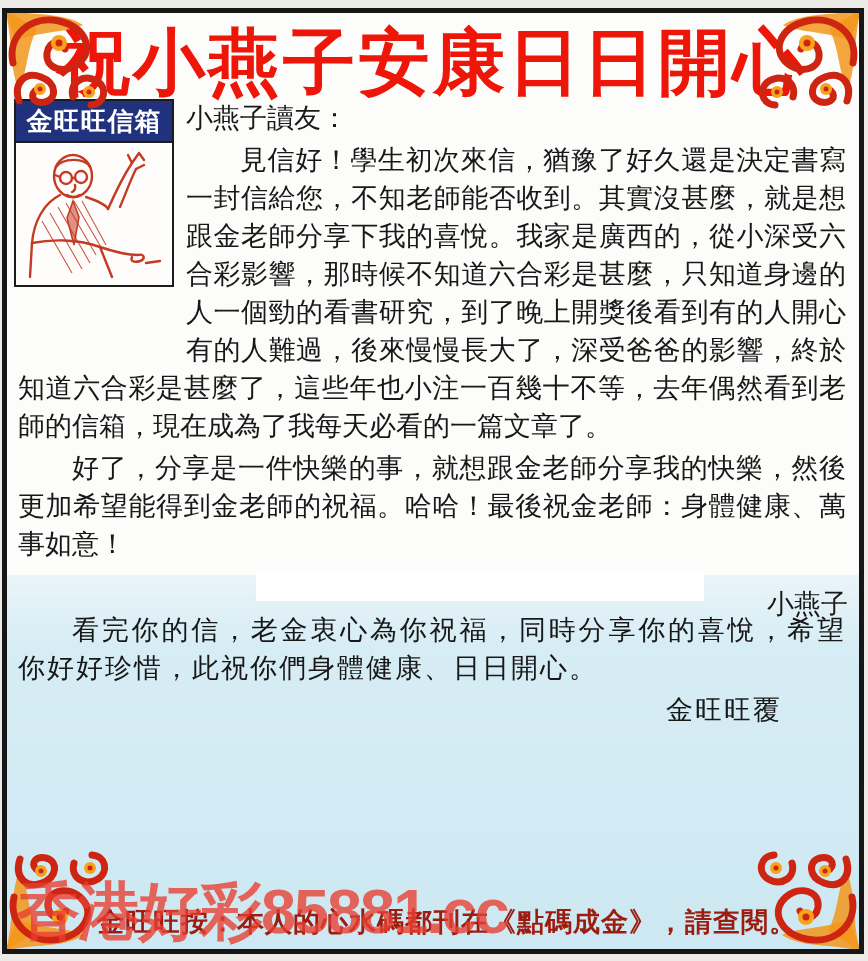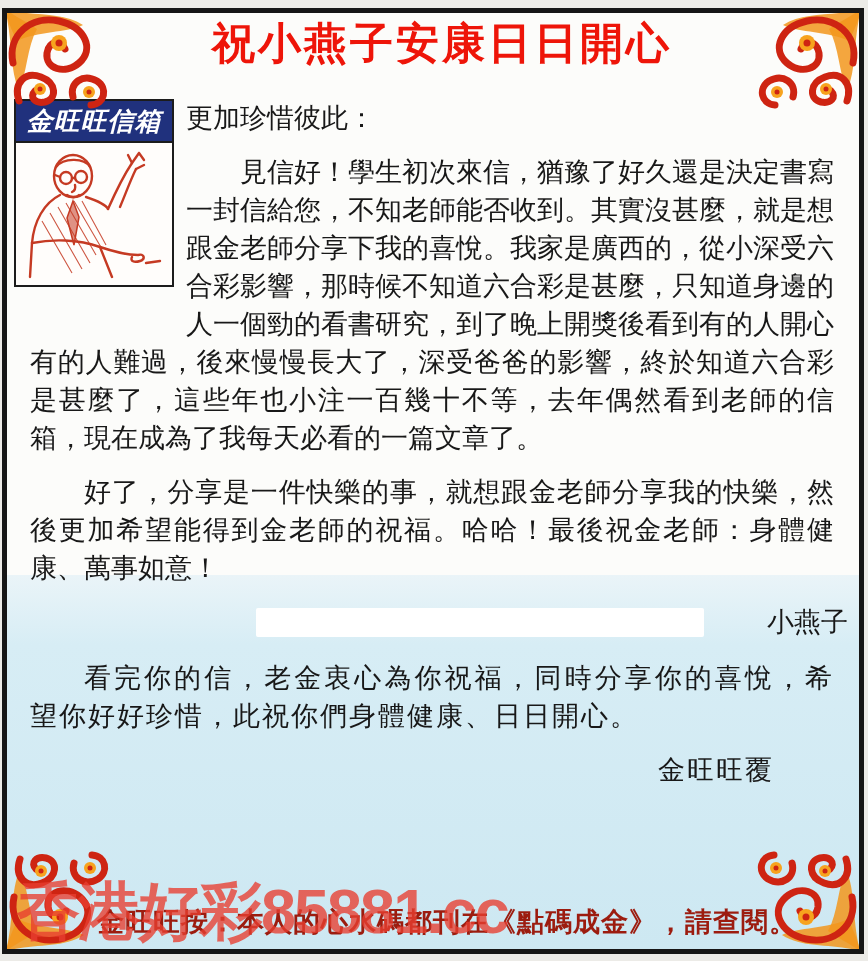--- a/index.html
+++ b/index.html
@@ -18,50 +18,49 @@
     background:linear-gradient(180deg,#eaf4f8 0px,#d7edf5 70px,#cde8f2 100%);
   }
   
   .orn { position:absolute; width:112px; height:104px; z-index:2; }
   .orn.tl { left:-4px; top:-6px; }
   .orn.tr { right:-4px; top:-6px; transform:scaleX(-1); }
   .orn.bl { left:-3px; bottom:-4px; transform:scaleY(-1); }
   .orn.br { right:-3px; bottom:-4px; transform:scale(-1,-1); }
   
   .title {
-    position:absolute; top:2px; left:9px; width:100%; margin:0; z-index:1;
-    text-align:center; font-size:43px; font-weight:bold;
+    position:absolute; top:2px; left:0; width:100%; margin:0; z-index:1;
+    text-align:center; font-size:72px; font-weight:bold;
     color:#ee1509; letter-spacing:3px; white-space:nowrap;
   }
   
   .content {
     position:absolute; left:7px; right:9px; top:86px; z-index:1;
     font-size:27px; line-height:38px; color:#181818; text-align:justify;
   }
   .sidebar-float { float:left; width:172px; height:234px; }
   .sidebar-box { width:156px; border:2px solid #1c1c1c; background:#fff; }
   .banner {
     background:#20317d; color:#fff; text-align:center;
     font-family:"Liberation Sans", sans-serif; font-weight:bold;
     font-size:26px; line-height:40px; letter-spacing:1px;
     border-bottom:2px solid #1c1c1c;
-    font-style:italic;
   }
   .portrait { height:142px; position:relative; background:#fffdfb; }
   .portrait svg { position:absolute; left:0; top:0; }
   .salutation { margin:0; }
-  .para { margin:16px; text-indent:2em; }
+  .para { margin:4px; text-indent:2em; }
   .sigrow { position:relative; height:40px; clear:none; }
   .redact {
     position:absolute; left:242px; top:5px; width:448px; height:29px;
     background:#fff; border-radius:2px;
   }
-  .sig { position:absolute; right:2px; top:0; }
+  .sig { position:absolute; right:2px; top:18px; }
   .kai { font-family:"DejaVu Serif", serif; letter-spacing:2px; }
-  .replysig { margin:8px; text-align:right; padding-right:68px; }
+  .replysig { margin:0; text-align:right; padding-right:68px; }
   
   .footnote {
     position:absolute; left:0; top:891px; z-index:1; width:100%;
     padding-left:90px; box-sizing:border-box;
     font-size:27px; font-weight:bold; color:#9c1c0f; letter-spacing:1px;
     white-space:nowrap;
   }
   .watermark {
     position:absolute; left:10px; top:848px; z-index:5;
     font-family:"Liberation Sans", sans-serif; font-weight:bold;
@@ -189,21 +188,21 @@
               <g stroke="#c53a23" stroke-width="1.1" opacity="0.85">
                 <path d="M26 78 l30 52 M34 70 l32 56 M42 64 l32 56 M50 60 l30 52 M58 58 l28 48 M66 58 l24 44"></path>
               </g>
 
               <path d="M57 58 l6 16 l-5 28 l-7 -27 z" fill="#c53a23" fill-opacity="0.55" stroke="#c53a23" stroke-width="1.5"></path>
             </svg>
           </div>
         </div>
       </div>
 
-      <p class="salutation">更加珍惜彼此：</p>
+      <p class="salutation">小燕子讀友：</p>
       <p class="para">見信好！學生初次來信，猶豫了好久還是決定書寫一封信給您，不知老師能否收到。其實沒甚麼，就是想跟金老師分享下我的喜悅。我家是廣西的，從小深受六合彩影響，那時候不知道六合彩是甚麼，只知道身邊的人一個勁的看書研究，到了晚上開獎後看到有的人開心有的人難過，後來慢慢長大了，深受爸爸的影響，終於知道六合彩是甚麼了，這些年也小注一百幾十不等，去年偶然看到老師的信箱，現在成為了我每天必看的一篇文章了。</p>
       <p class="para">好了，分享是一件快樂的事，就想跟金老師分享我的快樂，然後更加希望能得到金老師的祝福。哈哈！最後祝金老師：身體健康、萬事如意！</p>
 
       <div class="sigrow">
         <span class="redact"></span>
         <span class="sig">小燕子</span>
       </div>
 
       <p class="para kai">看完你的信，老金衷心為你祝福，同時分享你的喜悅，希望你好好珍惜，此祝你們身體健康、日日開心。</p>
       <p class="replysig kai">金旺旺覆</p>

